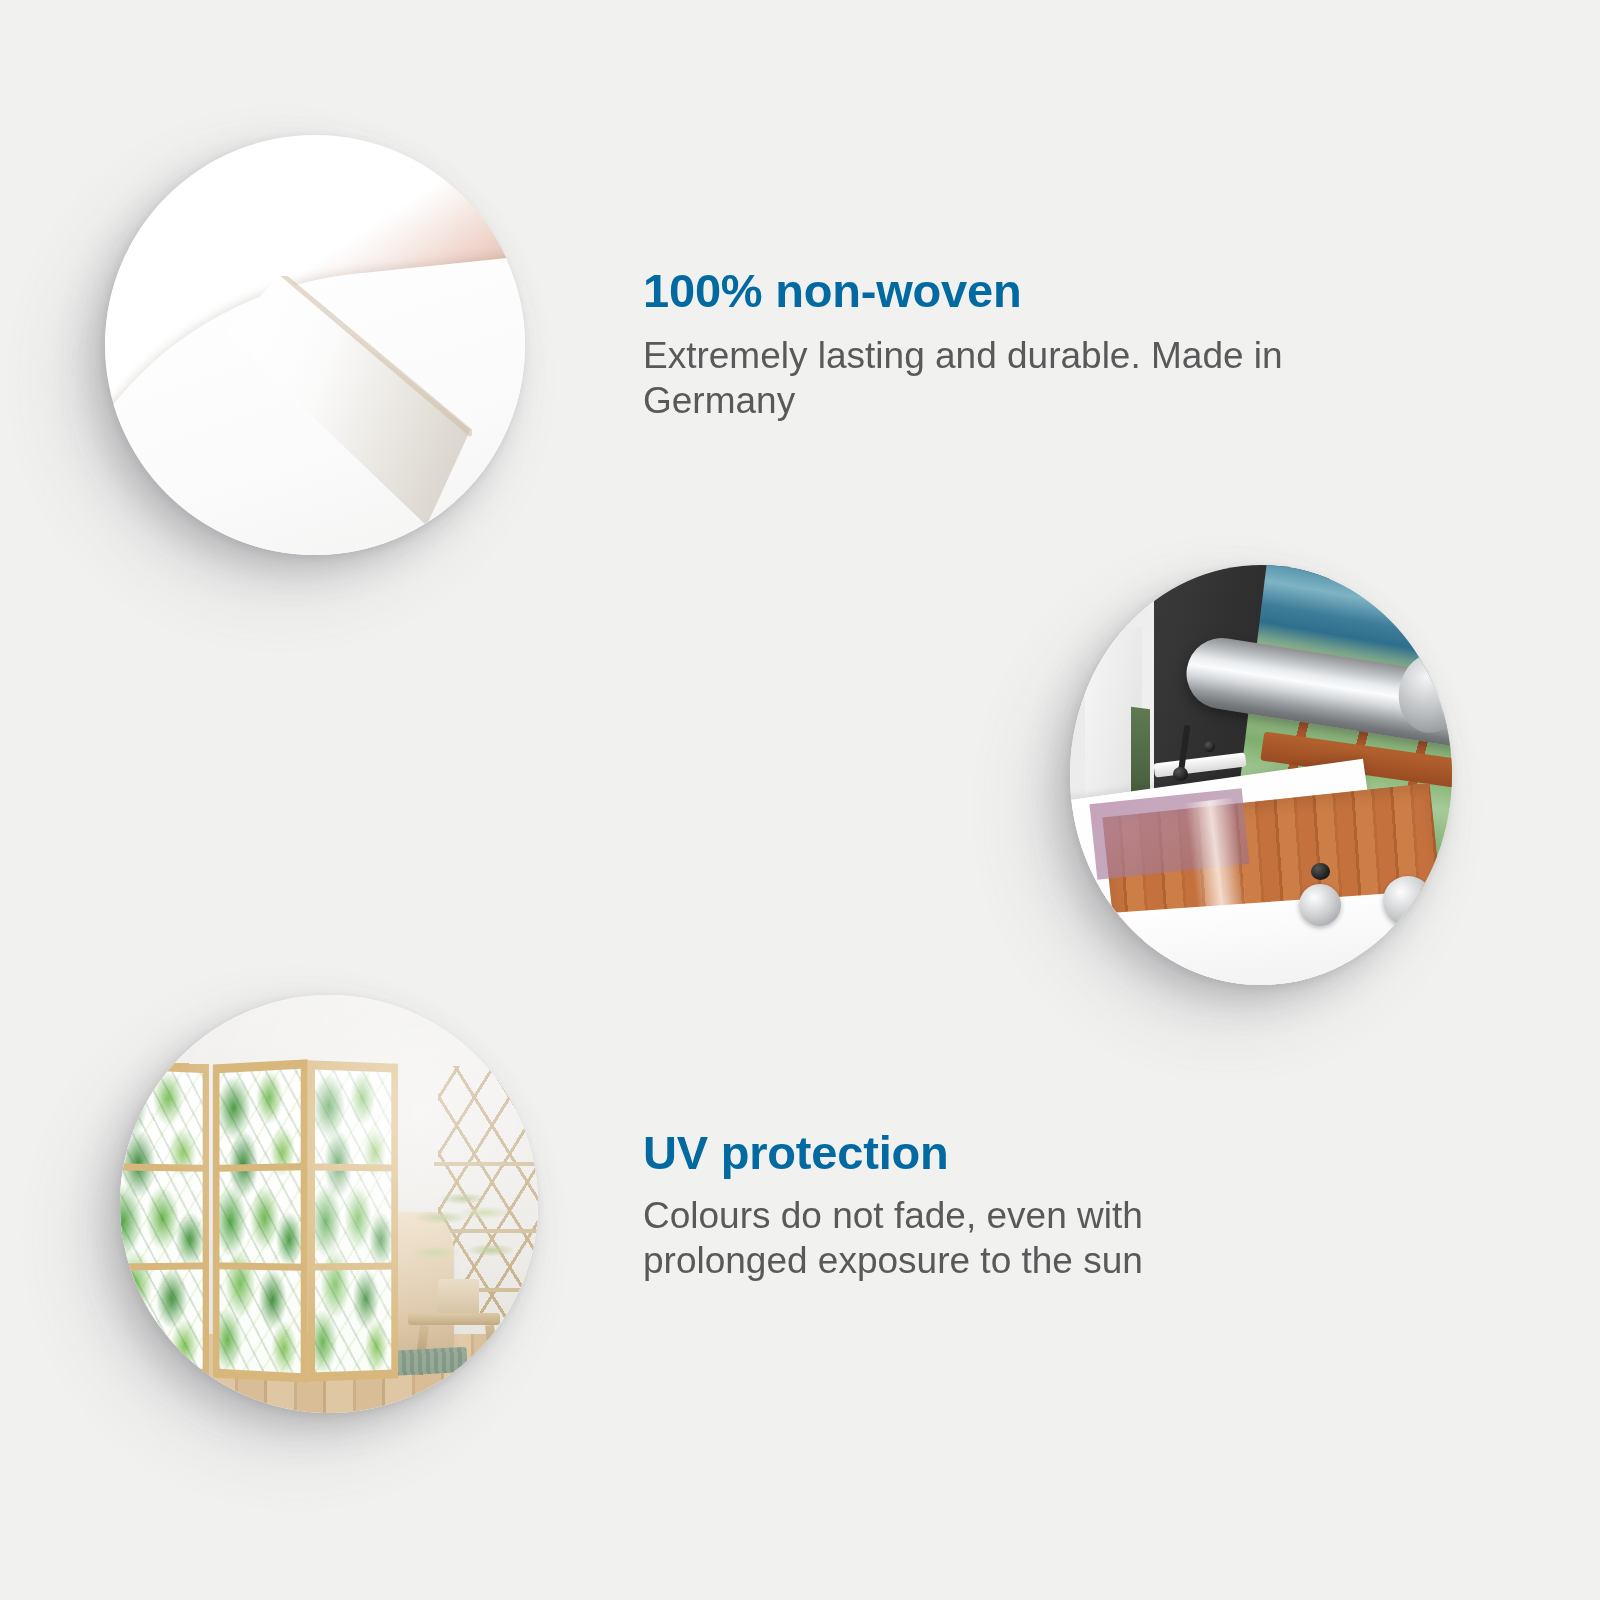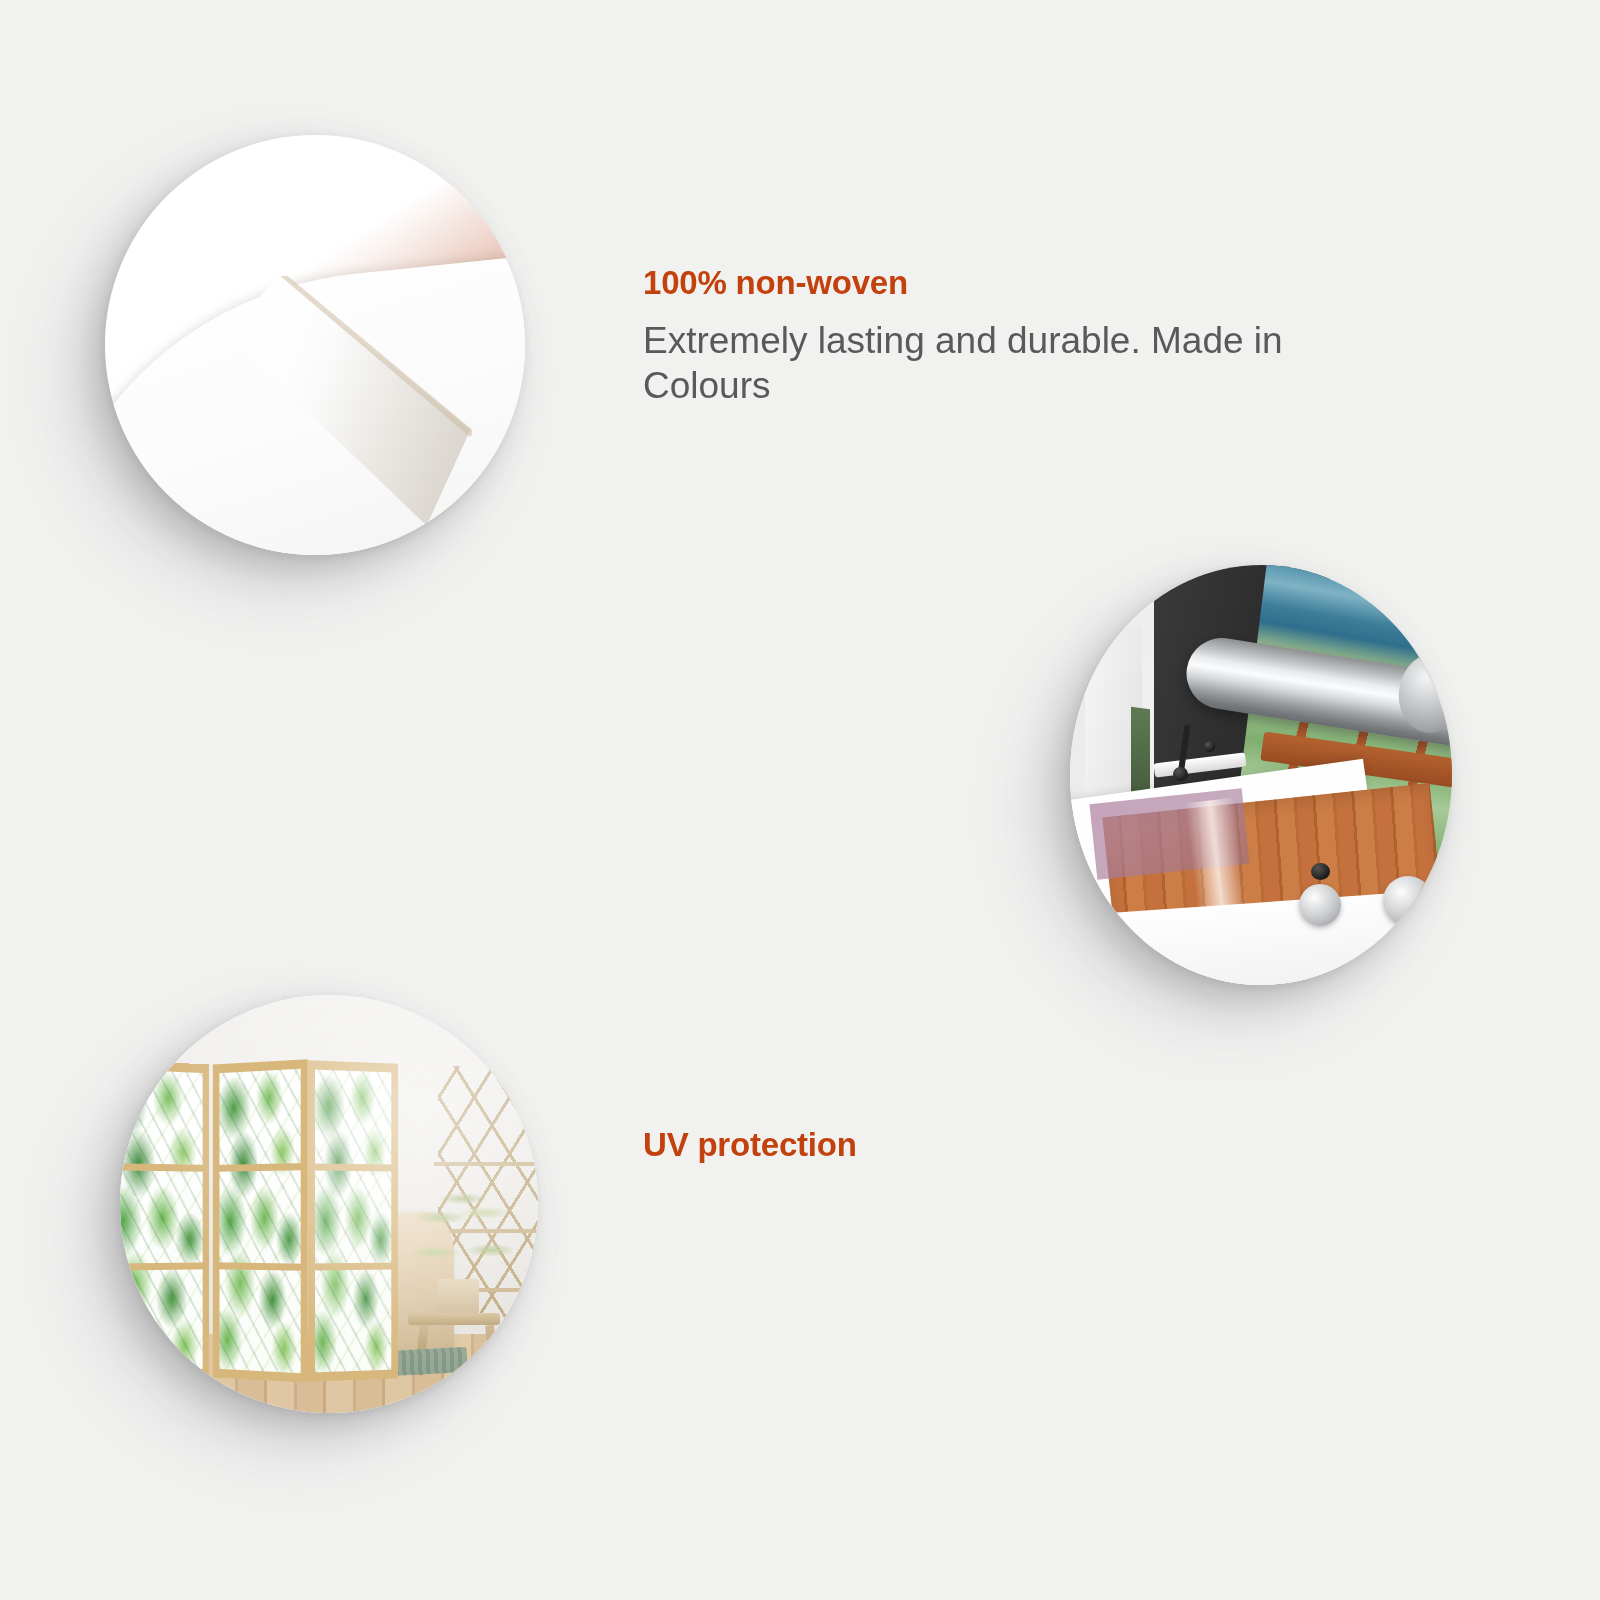--- a/index.html
+++ b/index.html
@@ -372,23 +372,23 @@
   
   .rm-wash {
     position:absolute; inset:0;
     background:radial-gradient(ellipse at 72% 28%, rgba(255,255,255,0.55), rgba(255,255,255,0) 62%);
   }
 
   
   .feature-text { position:absolute; }
   .feature-title {
     font-weight:bold;
-    font-size:33px;
+    font-size:47px;
     line-height:1.06;
-    color:#c2410c;
+    color:#0369a1;
     letter-spacing:-0.2px;
     white-space:nowrap;
   }
   .feature-desc {
     font-size:37px;
     line-height:1.22;
     color:#595959;
     margin-top:17px;
   }
 
@@ -410,21 +410,21 @@
       <div class="nw-print-sheen"></div>
       <div class="nw-peel"></div>
       <div class="nw-fold"></div>
       <div class="nw-fold-shade"></div>
       <div class="nw-crease"></div>
     </div>
   </div>
 
   <div class="feature-text" id="text-nonwoven">
     <div class="feature-title">100% non-woven</div>
-    <div class="feature-desc">Extremely lasting and durable. Made in Colours</div>
+    <div class="feature-desc">Extremely lasting and durable. Made in Germany</div>
   </div>
 
   <div class="feature-text" id="text-printing">
   </div>
 
   <div class="medallion" id="medallion-printing">
     <div class="photo">
       <div class="pp-wall"></div>
       <div class="pp-left-panel"></div>
       <div class="pp-greenstrip"></div>
@@ -484,15 +484,16 @@
           <div class="rm-rail r2"></div>
         </div>
       </div>
 
       <div class="rm-wash"></div>
     </div>
   </div>
 
   <div class="feature-text" id="text-uv">
     <div class="feature-title">UV protection</div>
+    <div class="feature-desc">Colours do not fade, even with prolonged exposure to the sun</div>
   </div>
 
 </div>
 
 </body></html>

